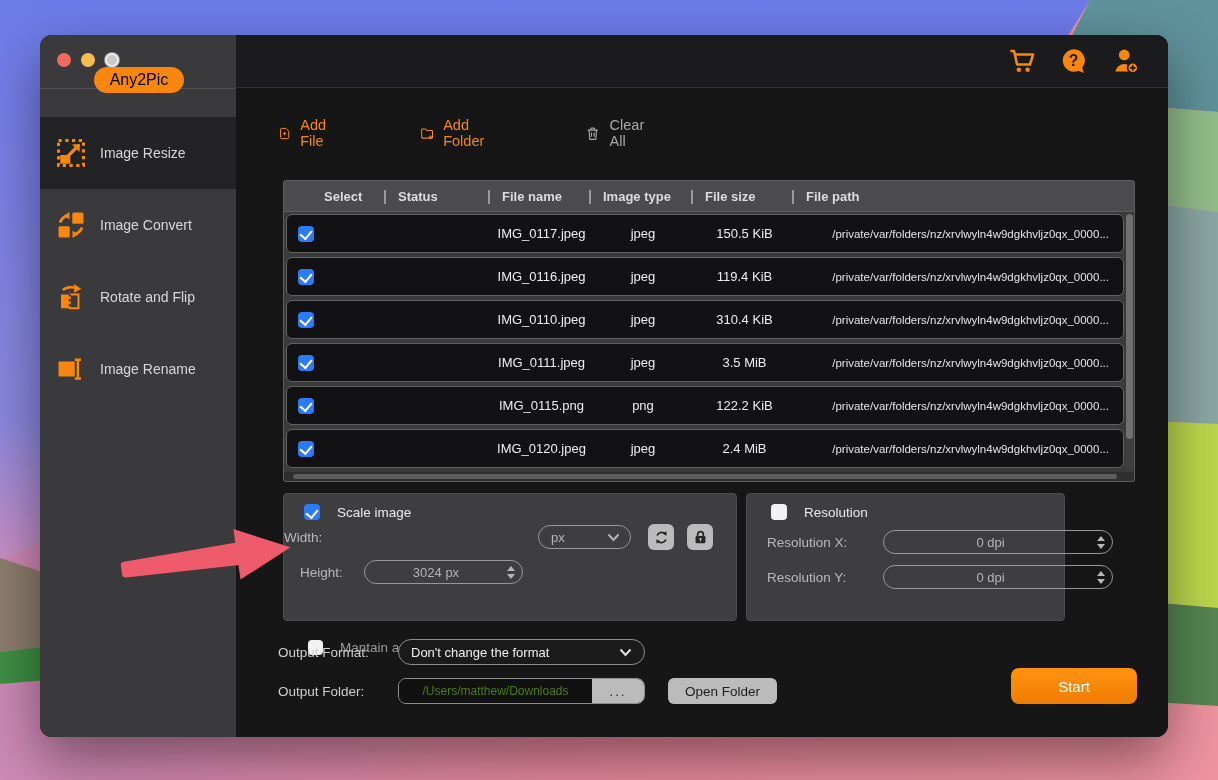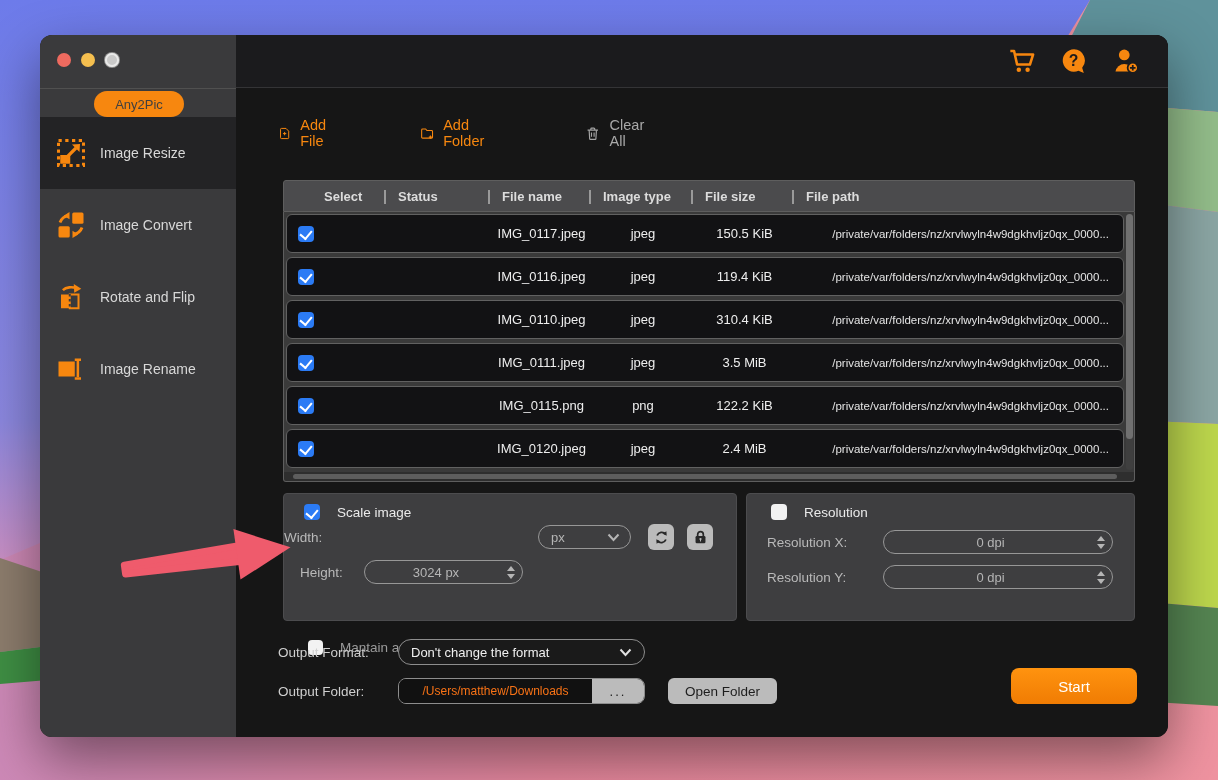--- a/index.html
+++ b/index.html
@@ -11,22 +11,22 @@
   .window { position:absolute; left:40px; top:35px; width:1128px; height:702px;
     background:#161616; border-radius:12px; z-index:2; box-shadow:0 22px 55px rgba(0,0,0,.45); overflow:hidden; }
 
   
   .sidebar { position:absolute; left:0; top:0; width:196px; height:702px; background:#3a3a3c; }
   .sidebar-top-divider { position:absolute; left:0; top:53px; width:196px; height:1px; background:#505050; }
   .traffic { position:absolute; top:18px; width:14px; height:14px; border-radius:50%; }
   .tl-red { left:17px; background:#ee6a5f; }
   .tl-yellow { left:41px; background:#f5bf4f; }
   .tl-gray { left:65px; background:#c9c9c9; box-shadow:inset 0 0 0 2px #e9e9e9, 0 0 0 1px #8f8f8f; }
-  .app-badge { position:absolute; left:54px; top:56px; width:90px; height:26px; background:#f7870f;
-    border-radius:13px; color:#404040; font-size:13px; display:flex; align-items:center; justify-content:center; }
+  .app-badge { position:absolute; left:54px; top:32px; width:90px; height:26px; background:#f7870f;
+    border-radius:13px; color:#000000; font-size:16px; display:flex; align-items:center; justify-content:center; }
   .nav { position:absolute; left:0; top:82px; width:196px; }
   .nav-item { height:72px; display:flex; align-items:center; padding-left:16px; cursor:default; }
   .nav-item.selected { background:#232325; }
   .nav-item svg { width:30px; height:30px; flex:0 0 30px; }
   .nav-label { margin-left:14px; color:#d8d8d8; font-size:14px; }
 
   
   .main { position:absolute; left:196px; top:0; width:932px; height:702px; background:#161616; }
   .titlebar { position:absolute; left:0; top:0; width:932px; height:53px; background:#1b1b1d; border-bottom:1px solid #343436; }
   .tb-icons { position:absolute; right:28px; top:12px; display:flex; gap:24px; }
@@ -66,21 +66,21 @@
   
   .checkbox { width:16px; height:16px; border-radius:4px; position:relative; flex:0 0 16px; cursor:pointer; }
   .checkbox.checked { background:#2b7bf5; }
   .checkbox.checked::after { content:""; position:absolute; left:4px; top:2.5px; width:6px; height:9px;
     border:solid #ffffff; border-width:0 2px 2px 0; transform:rotate(40deg); }
   .checkbox.unchecked { background:#f2f2f2; }
 
   
   .panel { position:absolute; top:458px; height:128px; background:#3e3e40; border:1px solid #4c4c4e; border-radius:4px; }
   .panel-scale { left:47px; width:454px; }
-  .panel-res { left:510px; width:389px; }
+  .panel-res { left:510px; width:319px; }
   .panel-check-row { position:absolute; display:flex; align-items:center; gap:17px; color:#eaeaea; font-size:13.5px; }
   .form-label { position:absolute; color:#b9b9b9; font-size:13.5px; }
   .spinner { position:absolute; height:24px; border:1.5px solid #979797; border-radius:12px;
     display:flex; align-items:center; color:#b5b5b5; font-size:13px; cursor:text; }
   .spinner .val { flex:1; text-align:center; }
   .spin-arrows { display:flex; flex-direction:column; gap:3px; margin-right:7px; }
   .arr-up { width:0; height:0; border-left:4px solid transparent; border-right:4px solid transparent; border-bottom:5px solid #b5b5b5; }
   .arr-down { width:0; height:0; border-left:4px solid transparent; border-right:4px solid transparent; border-top:5px solid #b5b5b5; }
   .dropdown-pill { position:absolute; height:24px; border:1.5px solid #979797; border-radius:12px;
     display:flex; align-items:center; color:#b5b5b5; font-size:13px; padding:0 10px 0 12px; cursor:pointer; }
@@ -89,21 +89,21 @@
     display:flex; align-items:center; justify-content:center; cursor:pointer; }
   .sq-btn svg { width:17px; height:17px; }
 
   
   .out-label { position:absolute; left:42px; height:26px; display:flex; align-items:center; color:#cfcfcf; font-size:13.5px; }
   .out-format-dd { position:absolute; left:162px; top:604px; width:247px; height:26px; background:#1a1a1a;
     border:1px solid #8d8d8d; border-radius:13px; display:flex; align-items:center; padding:0 12px; color:#f0f0f0; font-size:13px; cursor:pointer; }
   .out-format-dd .dd-val { flex:1; }
   .folder-group { position:absolute; left:162px; top:643px; width:247px; height:26px; border:1px solid #8d8d8d;
     border-radius:8px; overflow:hidden; display:flex; }
-  .folder-input { flex:1; background:#111111; color:#f97316; font-size:12px; display:flex; align-items:center; justify-content:center; white-space:nowrap; cursor:text;text-align:right; }
+  .folder-input { flex:1; background:#111111; color:#4d7c0f; font-size:12px; display:flex; align-items:center; justify-content:center; white-space:nowrap; cursor:text;text-align:right; }
   .browse-btn { width:52px; background:#bbbbbb; color:#222222; font-size:13px; letter-spacing:2px; display:flex; align-items:center; justify-content:center; cursor:pointer; }
   .open-folder-btn { position:absolute; left:432px; top:643px; width:109px; height:26px; background:#bbbbbb;
     border-radius:6px; color:#1d1d1d; font-size:13.5px; display:flex; align-items:center; justify-content:center; cursor:pointer; }
   .start-btn { position:absolute; left:775px; top:633px; width:126px; height:36px;
     background:linear-gradient(#ff930f,#f07c03); border-radius:8px; color:#ffffff; font-size:15px;
     display:flex; align-items:center; justify-content:center; cursor:pointer; }
 
   .chevron svg { width:13px; height:9px; }
   .annotation { position:absolute; inset:0; z-index:6; pointer-events:none; }
 </style>

